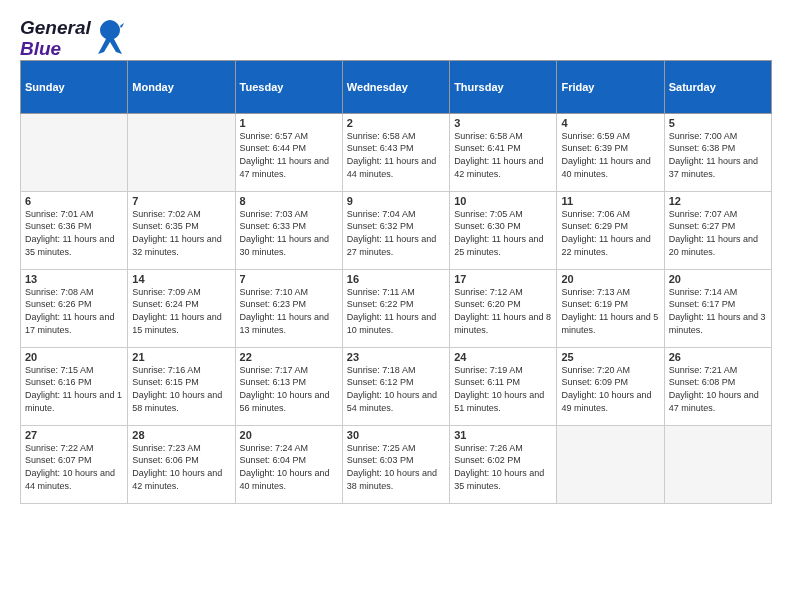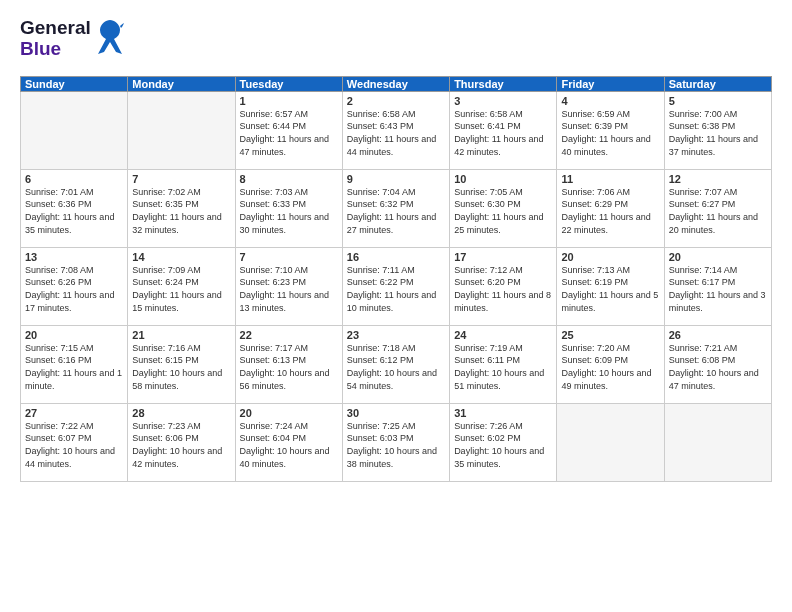--- a/index.html
+++ b/index.html
@@ -13,21 +13,22 @@
     .page {
       width: 792px;
       min-height: 612px;
       padding: 18px 20px 10px 20px;
       background: #fff;
     }
     .header {
       display: flex;
       justify-content: space-between;
       align-items: flex-start;
-      margin-bottom: 16px;
+      margin-bottom: 0;
+      font-style: italic;
     }
     .logo {
       display: flex;
       flex-direction: column;
       align-items: flex-start;
     }
     .logo-wrapper {
       display: flex;
       align-items: center;
       gap: 2px;
@@ -48,21 +49,21 @@
     .cal-table {
       width: 100%;
       border-collapse: collapse;
       table-layout: fixed;
     }
     .cal-table th {
       background: #1565c0;
       color: #fff;
       font-size: 11px;
       font-weight: bold;
-      padding: 1px 4px;
+      padding: 20px 4px;
       text-align: left;
       border: 1px solid #999;
     }
     .cal-table td {
       vertical-align: top;
       border: 1px solid #ccc;
       padding: 3px 4px;
       font-size: 9.5px;
       color: #333;
       background: #fff;

